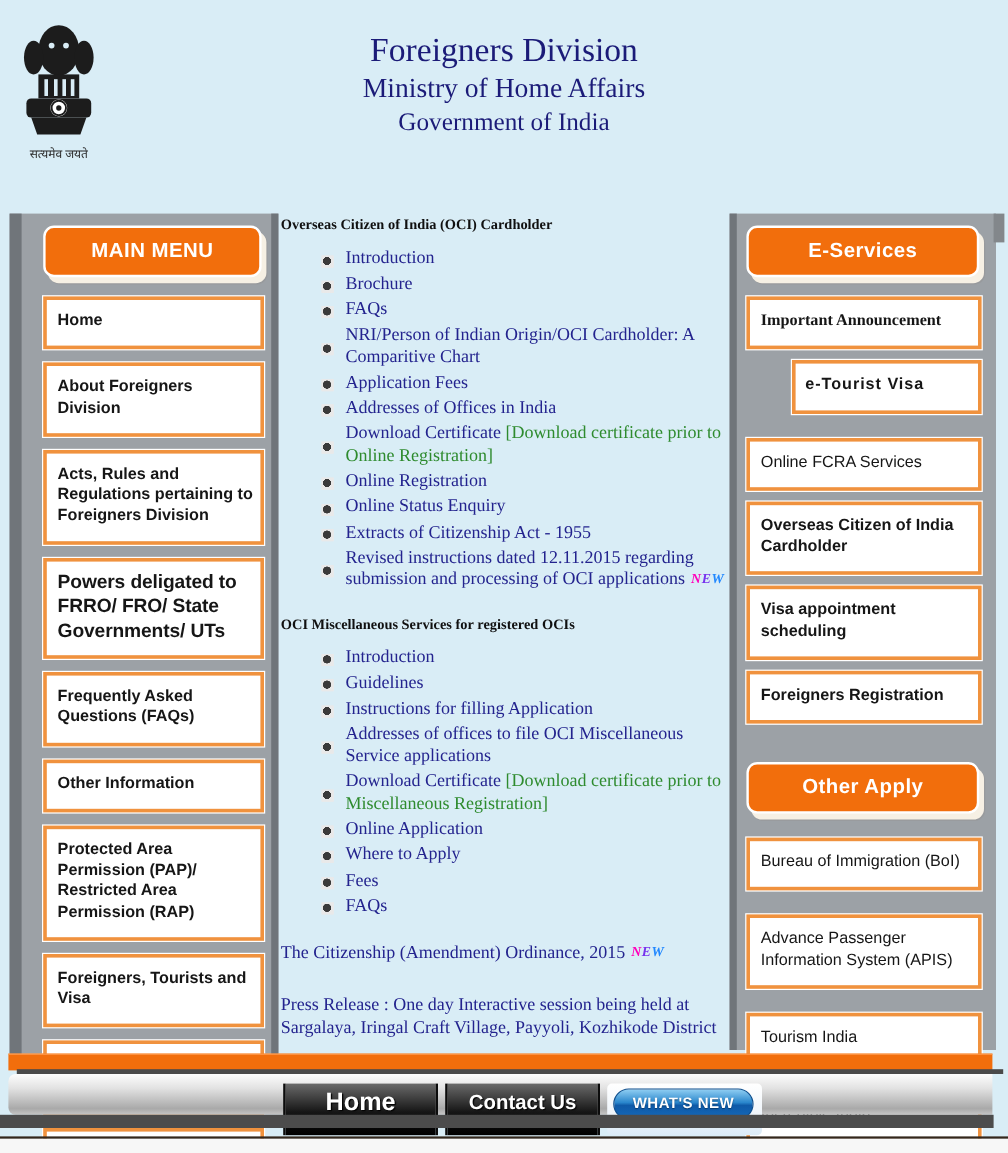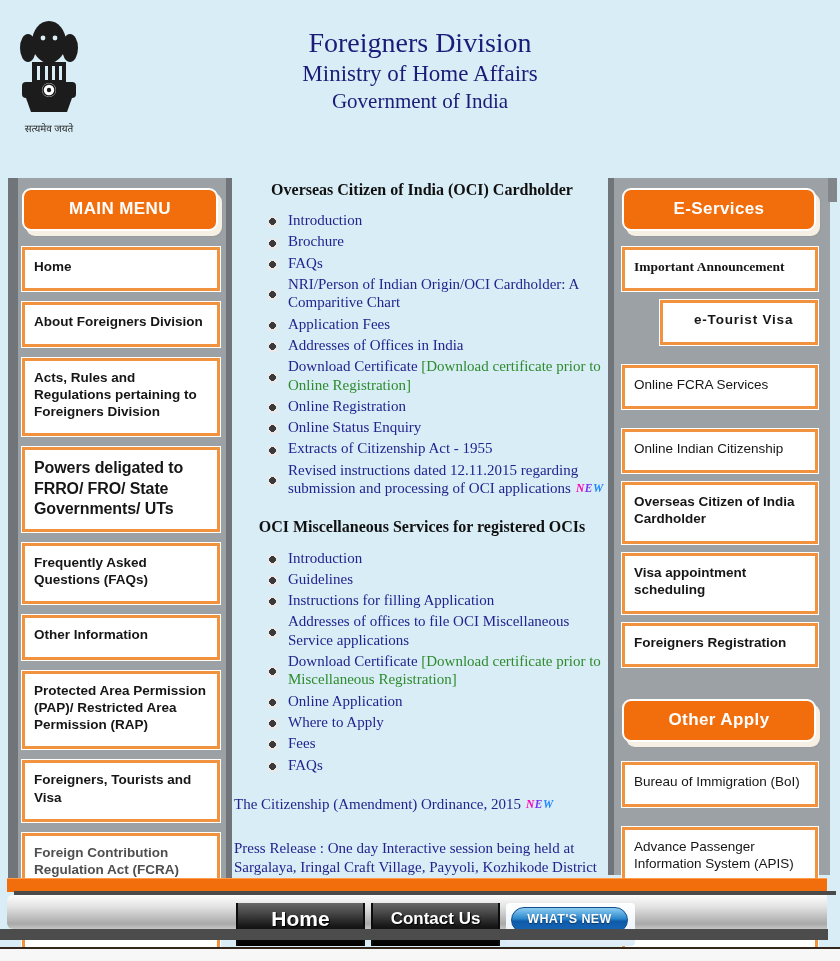--- a/index.html
+++ b/index.html
@@ -12,46 +12,46 @@
   #emblem svg{display:block;}
   .hdr-titles{position:absolute;left:0;top:26px;width:840px;text-align:center;
     font-family:"Liberation Serif",serif;color:#1b1b78;}
   .hdr-line1{font-size:28px;line-height:34px;}
   .hdr-line2{font-size:23px;line-height:28px;}
   .hdr-line3{font-size:21px;line-height:27px;}
 
   
   .col{position:absolute;top:178px;background:#9ca1a6;box-sizing:border-box;}
   #left-col{left:8px;width:224px;height:700px;border-left:10px solid #70757a;border-right:6px solid #70757a;
-    padding:8px 2px 0 2px;}
+    padding:8px 2px 0 16px;}
   #right-col{left:608px;width:222px;height:697px;border-left:6px solid #70757a;padding:8px 8px 0 6px;}
   #right-corner-tab{position:absolute;left:828px;top:178px;width:9px;height:24px;background:#83878b;}
 
   .col-btn{position:relative;background:#f26e0c;border:2px solid #ffffff;border-radius:9px;
     color:#ffffff;font-size:17px;font-weight:bold;letter-spacing:.4px;text-align:center;
     padding:9px 2px 10px 2px;margin:2px 6px 16px 2px;cursor:pointer;
     box-shadow:4px 5px 0 #f6f0e4, 5px 6px 0 rgba(150,150,150,.55);}
 
   .menu-item,.side-item{background:#ffffff;border:3px solid #f0923e;box-shadow:0 0 0 1px #ffffff;
     margin:0 4px 11px 2px;padding:8px 6px 13px 9px;color:#161616;font-size:13.5px;font-weight:bold;
     line-height:1.28;cursor:pointer;}
   .menu-item.compact{font-size:16px;letter-spacing:-0.1px;padding-bottom:9px;}
   .menu-item.muted{color:#4f4f4f;}
   .menu-item.serif{font-family:"Liberation Serif",serif;font-size:14.5px;padding-bottom:8px;}
   .side-item{margin-bottom:9px;}
   .side-item.serif{font-family:"Liberation Serif",serif;font-size:13.5px;}
   .side-item.spaced{letter-spacing:.8px;}
-  .side-item.indent{padding-left:31px;margin-left:40px;}
+  .side-item.indent{padding-left:8px;margin-left:40px;}
   .side-item.normal{font-weight:normal;margin-top:20px;}
   #other-links-btn{margin-top:32px;}
 
   
   #content{position:absolute;left:234px;top:180px;width:376px;
     font-family:"Liberation Serif",serif;}
-  .sec-heading{font-size:16px;font-weight:bold;color:#101010;margin:0 0 12px 0;line-height:1.2;text-align:center;}
+  .sec-heading{font-size:12px;font-weight:bold;color:#101010;margin:0 0 12px 0;line-height:1.2;}
   ul.link-list{list-style:none;margin:0 0 20px 0;padding:0 0 0 34px;}
   ul.link-list li{display:flex;align-items:center;margin:0 0 3px 0;font-size:15px;line-height:1.22;}
   .bullet{flex:none;width:10px;height:10px;margin:4px 10px 0 0;background:#e9e9e9;
     background-image:radial-gradient(circle at 45% 45%, #3a3a3a 0 42%, #e9e9e9 46%);}
   a.clink{color:#23238e;text-decoration:none;cursor:pointer;}
   .green-note{color:#2e8b2e;}
   .new-badge{display:inline-block;font-weight:bold;font-style:italic;font-size:11.5px;
     letter-spacing:.5px;margin-left:5px;transform:translateY(-1px);}
   .standalone{font-size:15px;margin:22px 0 0 0;}
   #press-release{font-size:15px;color:#23238e;margin:26px 0 0 0;line-height:1.25;cursor:pointer;}
@@ -226,21 +226,20 @@
       </div>
     <div id="press-release">Press Release : One day Interactive session being held at Sargalaya, Iringal Craft Village, Payyoli, Kozhikode District</div>
   </div>
 
   <div id="right-col" class="col">
     <div class="col-btn">E-Services</div>
     <div>
         <div class="side-item serif"><span>Important Announcement</span></div>
         <div class="side-item spaced indent"><span>e-Tourist Visa</span></div>
         <div class="side-item normal"><span>Online FCRA  Services</span></div>
-        <div class="side-item normal"><span>Online Indian Citizenship</span></div>
         <div class="side-item"><span>Overseas Citizen of India Cardholder</span></div>
         <div class="side-item"><span>Visa appointment scheduling</span></div>
         <div class="side-item"><span>Foreigners Registration</span></div>
       </div>
     <div class="col-btn" id="other-links-btn">Other Apply</div>
     <div>
         <div class="side-item normal"><span>Bureau of Immigration (BoI)</span></div>
         <div class="side-item normal"><span>Advance Passenger Information System (APIS)</span></div>
         <div class="side-item normal"><span>Tourism India</span></div>
         <div class="side-item normal"><span>Incredible India</span></div>

